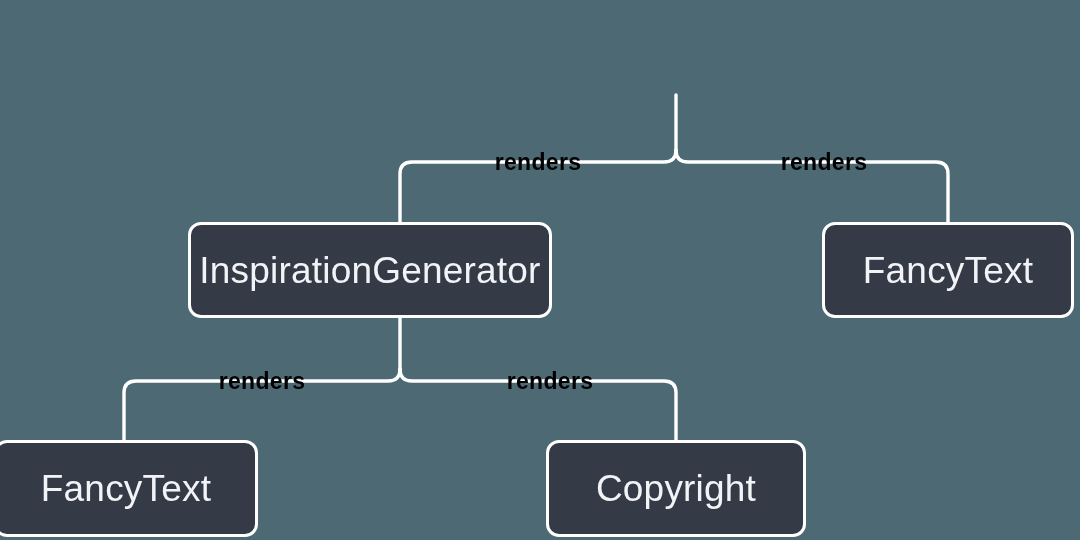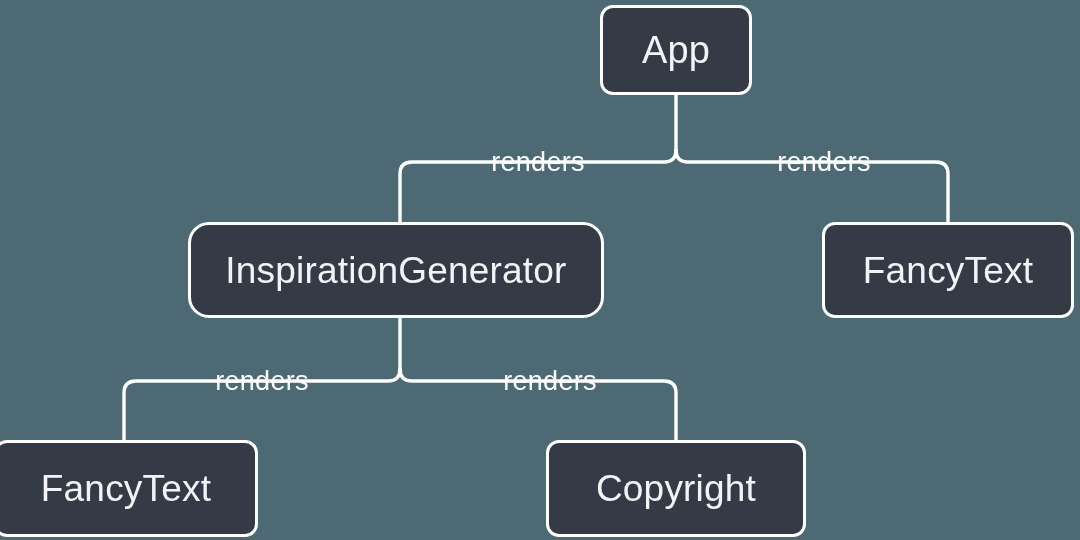--- a/index.html
+++ b/index.html
@@ -26,34 +26,34 @@
   }
   .node-label{
     color:#f1f3f6;
     font-weight:400;
     line-height:1;
     display:block;
   }
   
   #node-app{left:600px;top:5px;width:152px;height:90px;}
   #node-app .node-label{font-size:38px;}
-  #node-inspiration{left:188px;top:222px;width:416px;height:96px;border-radius:21px;}
+  #node-inspiration{left:188px;top:222px;width:364px;height:96px;}
   #node-inspiration .node-label{font-size:37px;}
   #node-fancytext-right{left:822px;top:222px;width:252px;height:96px;}
   #node-fancytext-right .node-label{font-size:37px;}
   #node-fancytext-bottom{left:-6px;top:440px;width:264px;height:97px;}
   #node-fancytext-bottom .node-label{font-size:37px;}
   #node-copyright{left:546px;top:440px;width:260px;height:97px;justify-content:center;}
   #node-copyright .node-label{font-size:37px;}
 
   .edge-label{
     position:absolute;
-    color:#ffffff;
-    font-size:27px;
-    font-weight:400;
+    color:#000000;
+    font-size:23px;
+    font-weight:700;
     line-height:1;
     letter-spacing:.3px;
     white-space:nowrap;
     z-index:4;
     transform:translate(-50%,-50%);
   }
   #edge-label-app-inspiration{left:538px;top:162px;}
   #edge-label-app-fancytext{left:824px;top:162px;}
   #edge-label-insp-fancytext{left:262px;top:381px;}
   #edge-label-insp-copyright{left:550px;top:381px;}
@@ -73,23 +73,20 @@
       <path d="M676,150 Q676,162 688,162 L936,162 Q948,162 948,174 L948,222"></path>
 
       <path d="M400,318 L400,369"></path>
 
       <path d="M400,369 Q400,381 388,381 L136,381 Q124,381 124,393 L124,440"></path>
 
       <path d="M400,369 Q400,381 412,381 L664,381 Q676,381 676,393 L676,440"></path>
     </g>
   </svg>
 
-  <div class="node" id="node-app">
-    <span class="node-label">App</span>
-  </div>
 
   <div class="node" id="node-inspiration">
     <span class="node-label">InspirationGenerator</span>
   </div>
 
   <div class="node" id="node-fancytext-right">
     <span class="node-label">FancyText</span>
   </div>
 
   <div class="node" id="node-fancytext-bottom">

